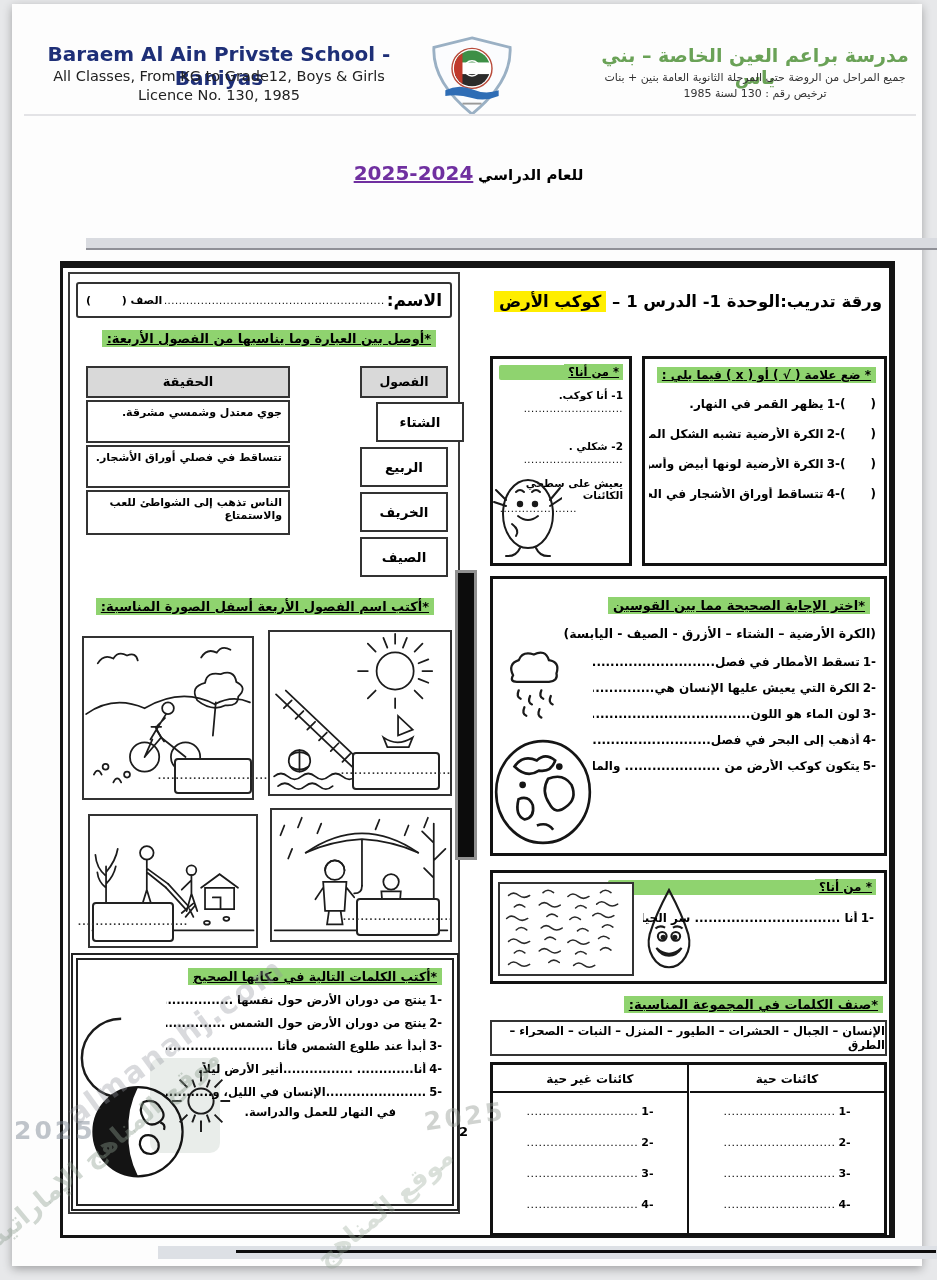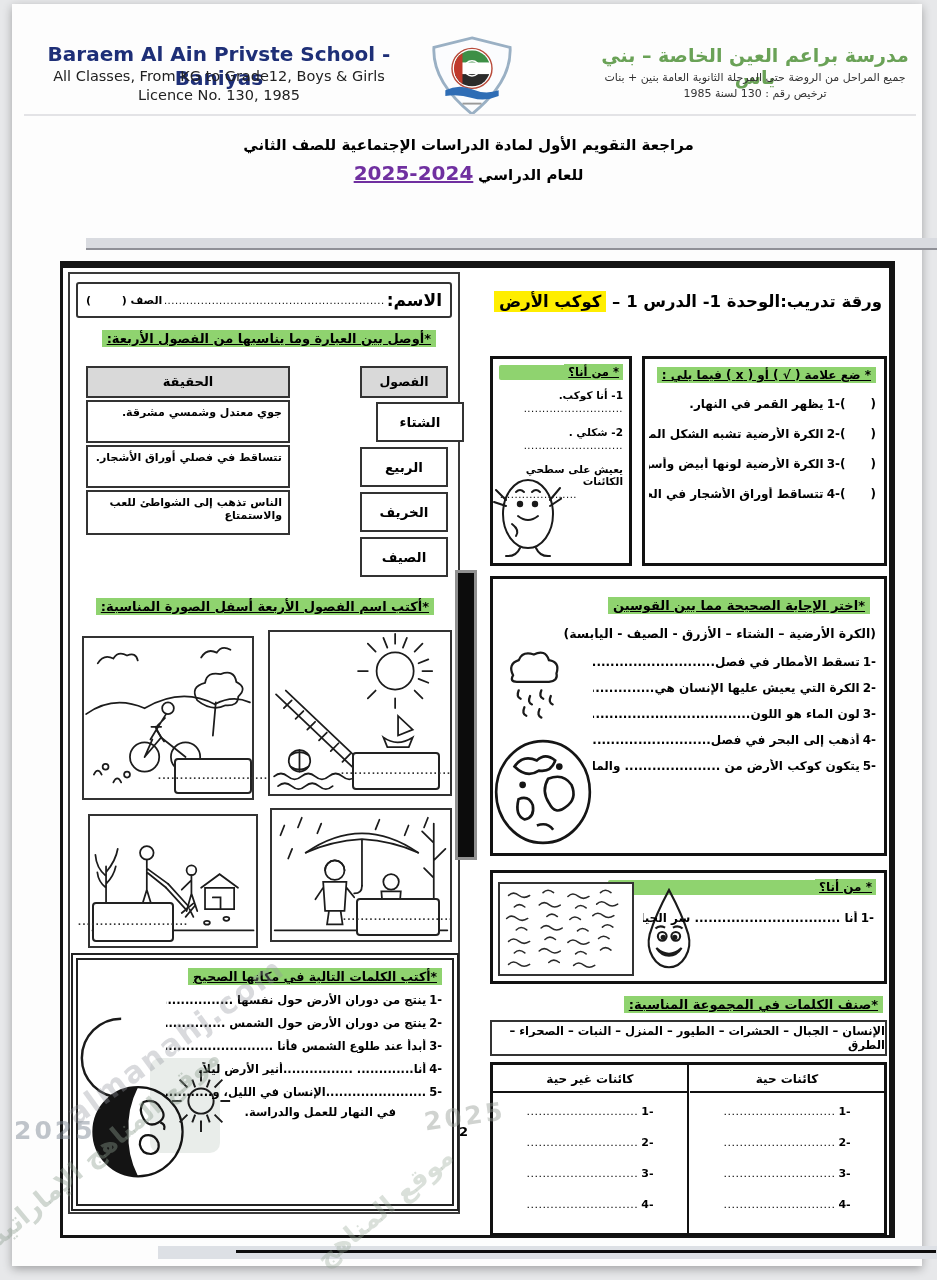--- a/index.html
+++ b/index.html
@@ -58,21 +58,20 @@
       <path d="M22 57 Q36 50 50 56 T78 57 L78 63 Q64 69 50 65 T22 63 Z" fill="#2f6db5"></path>
       <path d="M40 71 h20" stroke="#999" stroke-width="2"></path>
     </svg>
   </div>
 
   <div class="abs b rtl" style="left:588px;top:44px;width:334px;text-align:center;font-size:19px;color:#6aa257;">مدرسة براعم العين الخاصة – بني ياس</div>
   <div class="abs rtl" style="left:588px;top:71px;width:334px;text-align:center;font-size:11px;color:#333;">جميع المراحل من الروضة حتى المرحلة الثانوية العامة بنين + بنات</div>
   <div class="abs rtl" style="left:588px;top:87px;width:334px;text-align:center;font-size:11px;color:#333;">ترخيص رقم : 130 لسنة 1985</div>
   <div class="abs" style="left:24px;top:114px;width:892px;height:2px;background:#e3e3e6;"></div>
 
-  <div class="abs b rtl ctr" style="left:0;top:136px;width:937px;font-size:15px;color:#000;">مراجعة التقويم الأول لمادة الدراسات الإجتماعية للصف الثاني</div>
   <div class="abs rtl ctr" style="left:0;top:161px;width:937px;font-size:15px;">
     <span class="b">للعام الدراسي</span>
     <span class="b u" dir="ltr" style="color:#7030a0;font-size:20px;unicode-bidi:embed;">2025-2024</span>
   </div>
 
   <div class="abs" style="left:86px;top:238px;width:851px;height:12px;background:#d9dbe0;border-bottom:2px solid #8f9097;"></div>
 
   <div class="abs frame" style="left:60px;top:261px;width:835px;height:977px;"></div>
   <div class="abs" style="left:68px;top:272px;width:392px;height:942px;border:2px solid #3a3a3a;"></div>
 
@@ -259,21 +258,21 @@
     </div>
   </div>
 
   <div class="abs bx" style="left:490px;top:356px;width:142px;height:210px;padding:5px 6px;">
     <div class="greenbar">
       <span class="txt" style="font-size:11.5px;">* من أنا؟</span>
       <span class="ext"></span>
     </div>
     <div class="rtl b" style="margin-top:9px;font-size:10.5px;">1- أنا كوكب.</div>
     <div class="rtl dotln" style="margin-top:2px;font-size:10px;overflow:hidden;white-space:nowrap;">...........................</div>
-    <div class="rtl b" style="margin-top:12px;font-size:10.5px;">2- شكلي .</div>
+    <div class="rtl b" style="margin-top:26px;font-size:10.5px;">2- شكلي .</div>
     <div class="rtl dotln" style="margin-top:2px;font-size:10px;overflow:hidden;white-space:nowrap;">...........................</div>
     <div class="rtl b" style="margin-top:12px;font-size:10.5px;">يعيش على سطحي الكائنات</div>
     <div class="rtl dotln" style="margin-top:2px;font-size:10px;overflow:hidden;white-space:nowrap;padding-right:46px;">........................</div>
   </div>
   <div class="abs" style="left:492px;top:462px;width:70px;height:100px;">
     <svg width="70" height="100" viewBox="0 0 70 100">
       <g fill="none" stroke="#1a1a1a" stroke-width="2" stroke-linecap="round">
         <ellipse cx="36" cy="52" rx="25" ry="34"></ellipse>
         <path d="M14 38 L4 28 M14 44 L2 40 M58 38 L68 26 M58 44 L70 36"></path>
         <circle cx="28" cy="42" r="2.2" fill="#1a1a1a"></circle>

